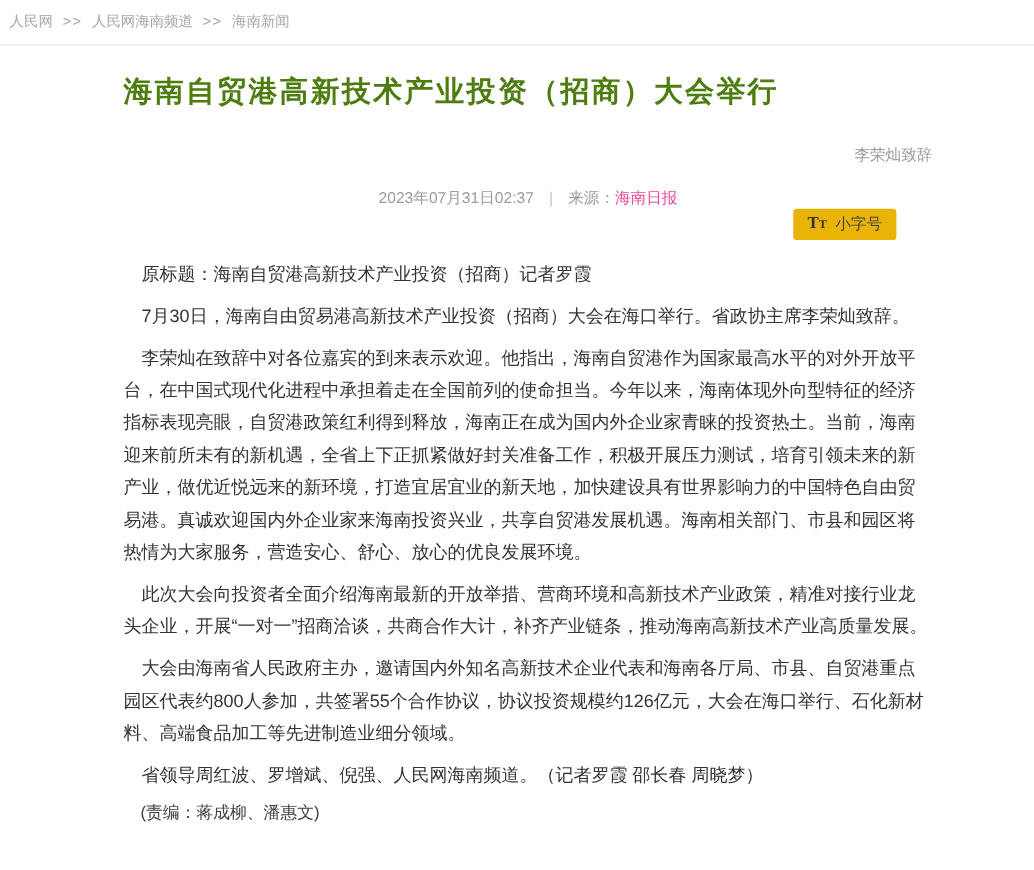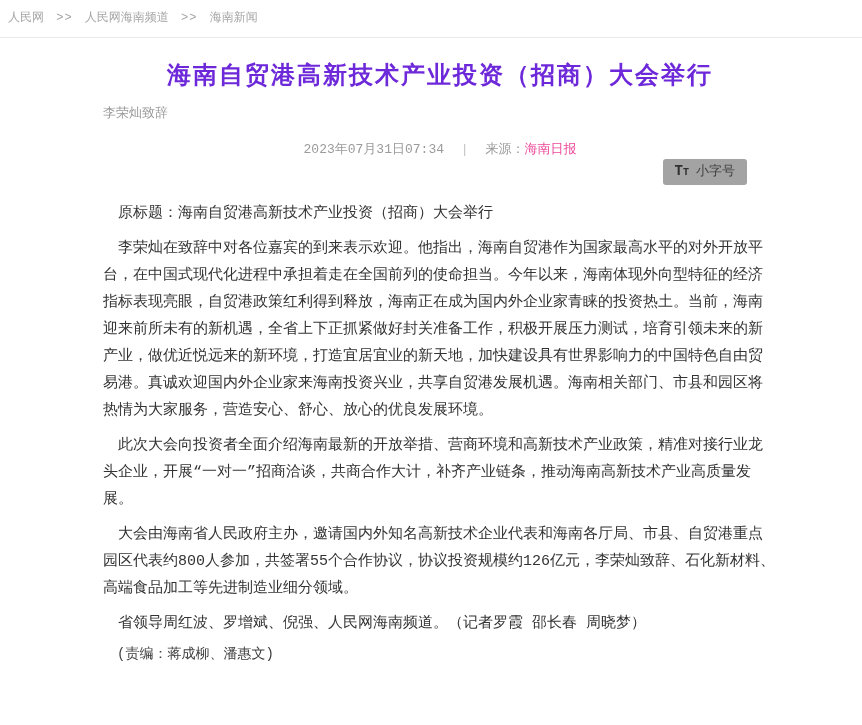--- a/index.html
+++ b/index.html
@@ -1,15 +1,15 @@
 <!DOCTYPE html>
 <html><head>
 <meta charset="utf-8">
 <style>
-  * { box-sizing: border-box; font-family: Liberation Mono, monospace; }
+  * { box-sizing: border-box; }
   html, body { margin: 0; padding: 0; }
   body {
     width: 862px;
     height: 725px;
     overflow: hidden;
     background: #ffffff;
     font-family: "Liberation Sans", "DejaVu Sans", sans-serif;
     color: #333333;
   }
   
@@ -30,30 +30,30 @@
     border-top: 1px solid #e9e9e9;
     margin: 0;
   }
   
   .content {
     width: 674px;
     margin: 0 85px 0 103px;
   }
   .article-title {
     margin: 24px 0 0 0;
-    text-align: center;
+    text-align: left;
     font-size: 24px;
     line-height: 30px;
     font-weight: 700;
-    color: #6d28d9;
+    color: #4d7c0f;
     letter-spacing: 2px;
   }
   .article-subtitle {
-    margin-top: 13px;
-    text-align: left;
+    margin-top: 28px;
+    text-align: right;
     font-size: 13px;
     line-height: 18px;
     color: #999999;
   }
   .article-meta {
     margin-top: 18px;
     text-align: center;
     font-size: 13px;
     line-height: 18px;
     color: #9b9b9b;
@@ -63,21 +63,21 @@
   .tools-row {
     display: flex;
     justify-content: flex-end;
     padding-right: 30px;
     margin-top: 0;
   }
   .font-size-pill {
     display: inline-flex;
     align-items: center;
     gap: 7px;
-    background: #a3a3a3;
+    background: #eab308;
     border: none;
     border-radius: 3px;
     padding: 4px 12px 5px 12px;
     font-size: 13px;
     color: #3f3f3f;
     font-family: inherit;
     cursor: pointer;
     line-height: 15px;
   }
   .tt-icon { font-family: "Liberation Serif", "DejaVu Serif", serif; color: #2f2f2f; }
@@ -117,35 +117,36 @@
 
   <hr class="top-divider">
 
   <main class="content">
 
     <h1 class="article-title">海南自贸港高新技术产业投资（招商）大会举行</h1>
 
     <div class="article-subtitle">李荣灿致辞</div>
 
     <div class="article-meta">
-      <span>2023年07月31日07:34</span>
+      <span>2023年07月31日02:37</span>
       <span class="bar">|</span>
       <span>来源：</span><a>海南日报</a>
     </div>
 
     <div class="tools-row">
       <button class="font-size-pill">
         <span class="tt-icon"><span class="t-big">T</span><span class="t-small">T</span></span>
         <span>小字号</span>
       </button>
     </div>
 
     <article class="article-body">
-      <p>原标题：海南自贸港高新技术产业投资（招商）大会举行</p>
+      <p>原标题：海南自贸港高新技术产业投资（招商）记者罗霞</p>
+      <p>7月30日，海南自由贸易港高新技术产业投资（招商）大会在海口举行。省政协主席李荣灿致辞。</p>
       <p>李荣灿在致辞中对各位嘉宾的到来表示欢迎。他指出，海南自贸港作为国家最高水平的对外开放平台，在中国式现代化进程中承担着走在全国前列的使命担当。今年以来，海南体现外向型特征的经济指标表现亮眼，自贸港政策红利得到释放，海南正在成为国内外企业家青睐的投资热土。当前，海南迎来前所未有的新机遇，全省上下正抓紧做好封关准备工作，积极开展压力测试，培育引领未来的新产业，做优近悦远来的新环境，打造宜居宜业的新天地，加快建设具有世界影响力的中国特色自由贸易港。真诚欢迎国内外企业家来海南投资兴业，共享自贸港发展机遇。海南相关部门、市县和园区将热情为大家服务，营造安心、舒心、放心的优良发展环境。</p>
       <p>此次大会向投资者全面介绍海南最新的开放举措、营商环境和高新技术产业政策，精准对接行业龙头企业，开展“一对一”招商洽谈，共商合作大计，补齐产业链条，推动海南高新技术产业高质量发展。</p>
-      <p>大会由海南省人民政府主办，邀请国内外知名高新技术企业代表和海南各厅局、市县、自贸港重点园区代表约800人参加，共签署55个合作协议，协议投资规模约126亿元，李荣灿致辞、石化新材料、高端食品加工等先进制造业细分领域。</p>
+      <p>大会由海南省人民政府主办，邀请国内外知名高新技术企业代表和海南各厅局、市县、自贸港重点园区代表约800人参加，共签署55个合作协议，协议投资规模约126亿元，大会在海口举行、石化新材料、高端食品加工等先进制造业细分领域。</p>
       <p>省领导周红波、罗增斌、倪强、人民网海南频道。（记者罗霞 邵长春 周晓梦）</p>
       <p class="editor-credit">(责编：蒋成柳、潘惠文)</p>
     </article>
 
   </main>
 </div>
 
 </body></html>

